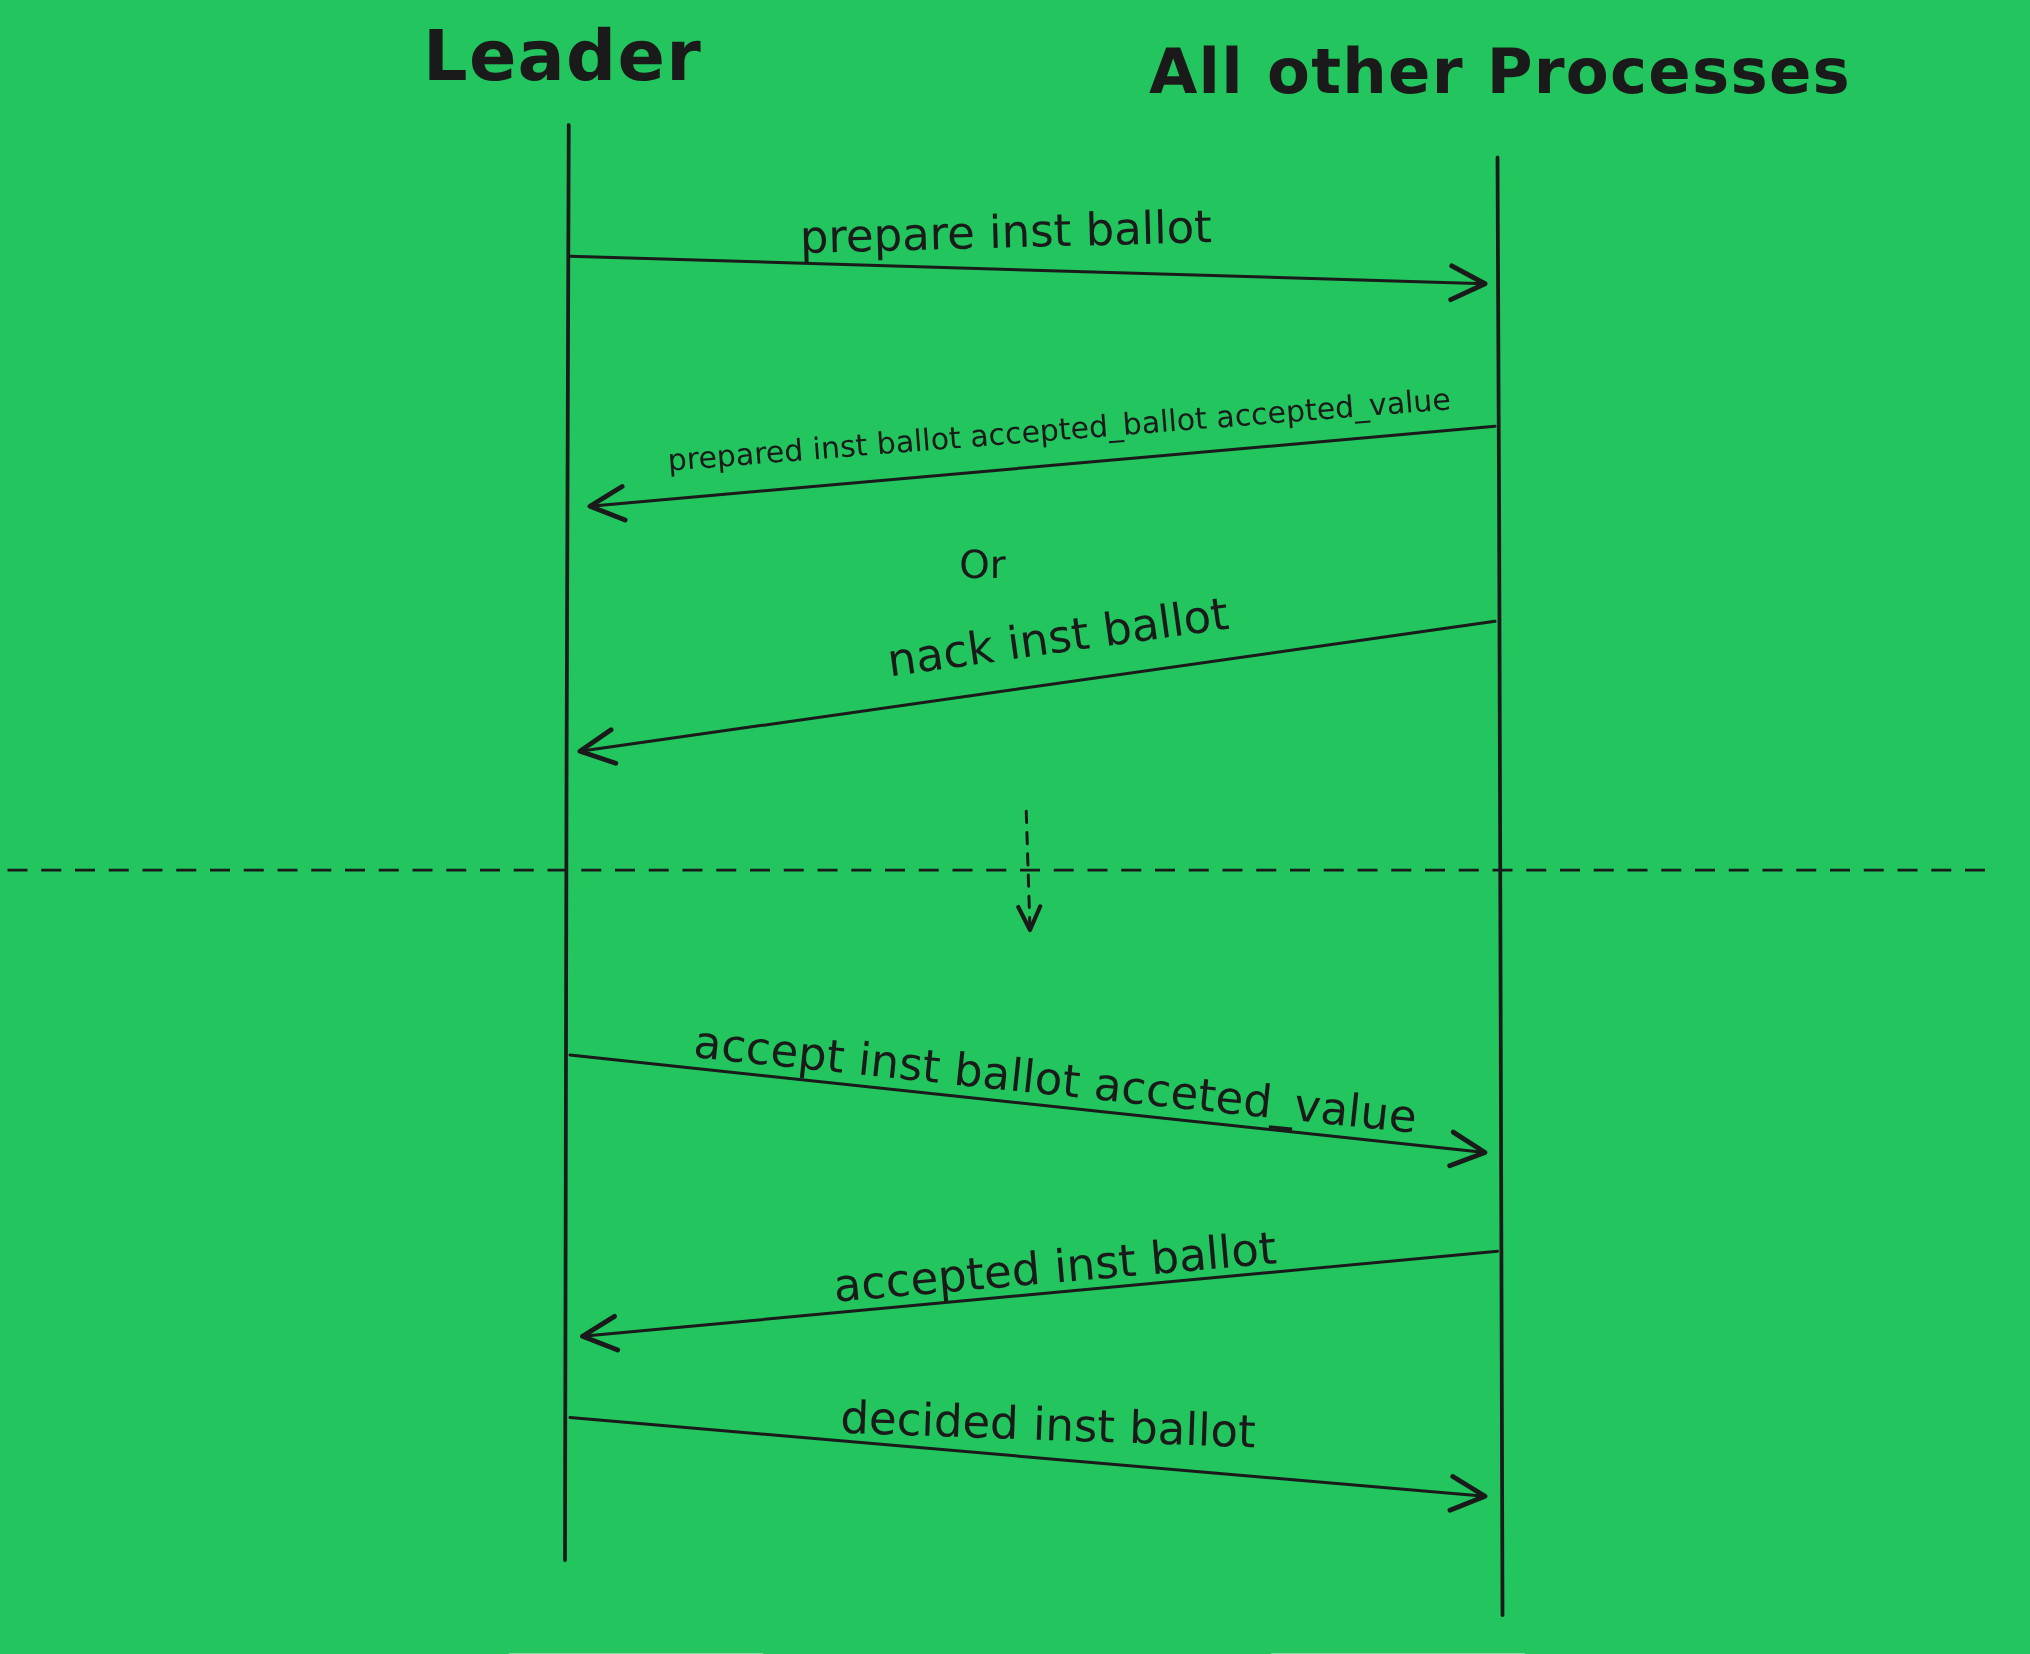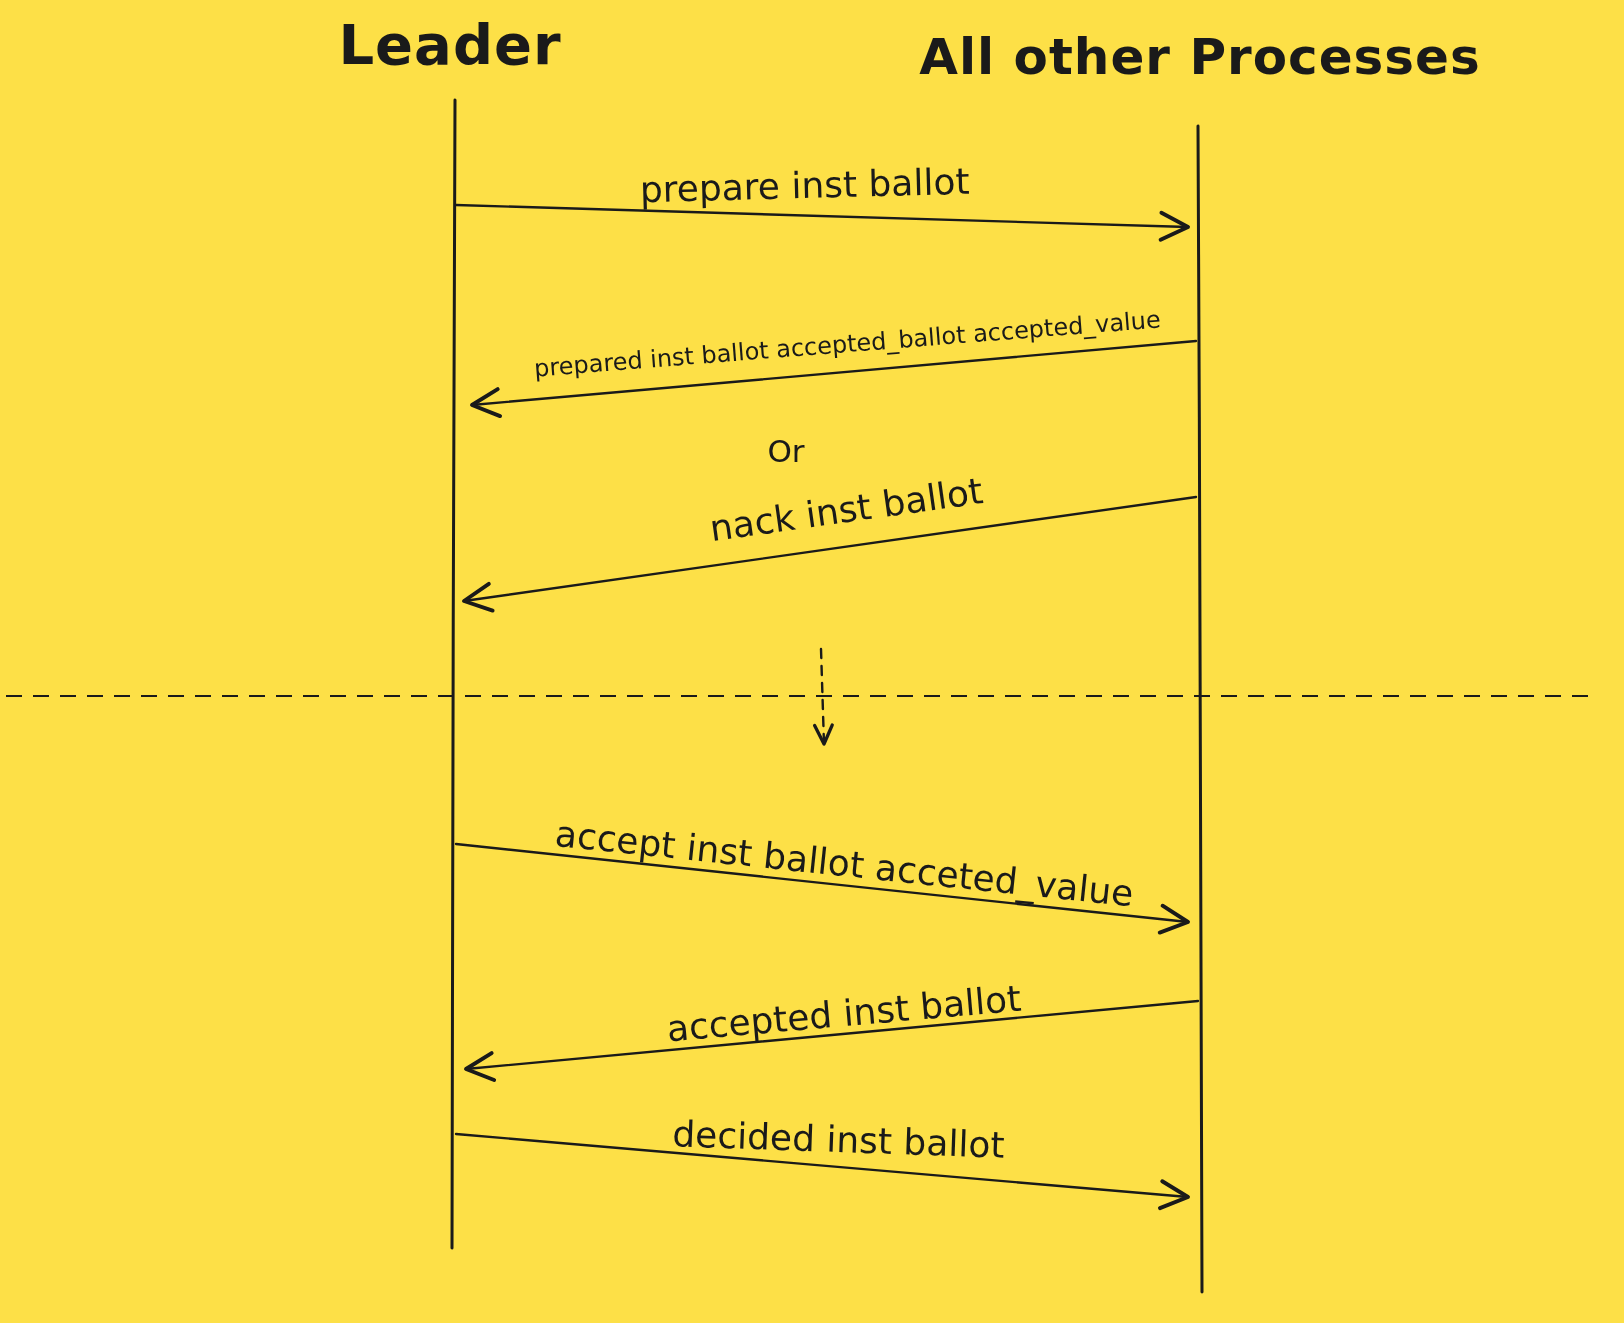--- a/index.html
+++ b/index.html
@@ -4,21 +4,21 @@
 <style>
   html, body {
     margin: 0;
     padding: 0;
     background: #ffffff;
   }
   .canvas {
     position: relative;
     width: 1624px;
     height: 1323px;
-    background: #fde047;
+    background: #22c55e;
     overflow: hidden;
   }
   svg text {
     font-family: "DejaVu Sans", sans-serif;
     fill: #1a1a1a;
   }
   .title {
     font-size: 56px;
     font-weight: 600;
     letter-spacing: 1px;

